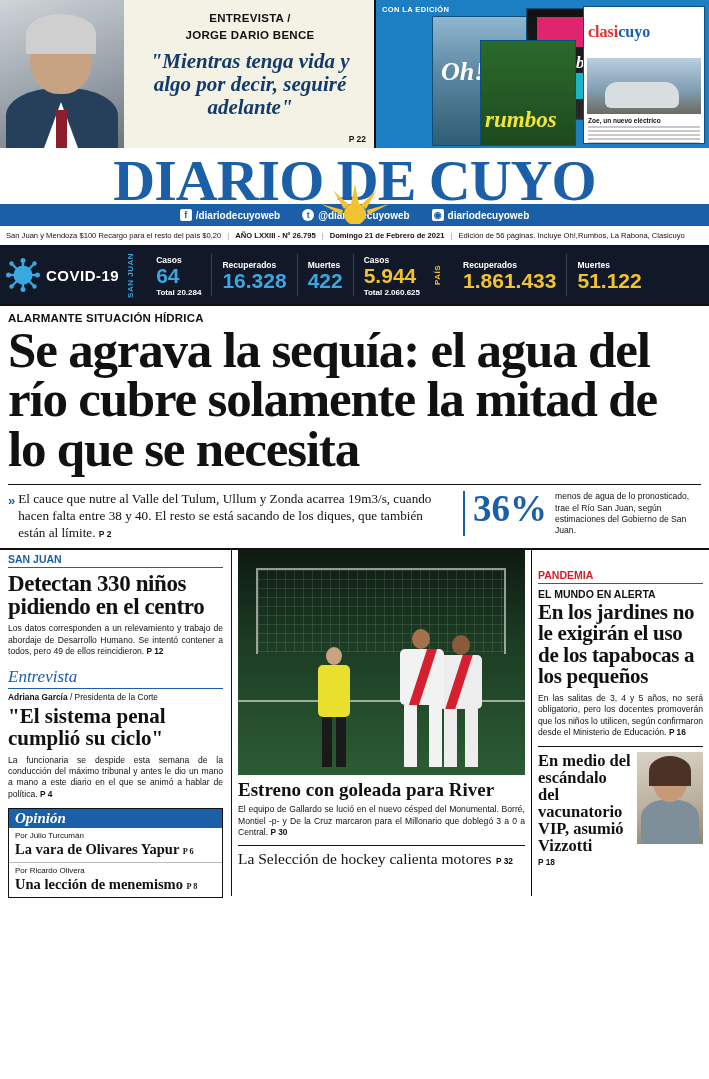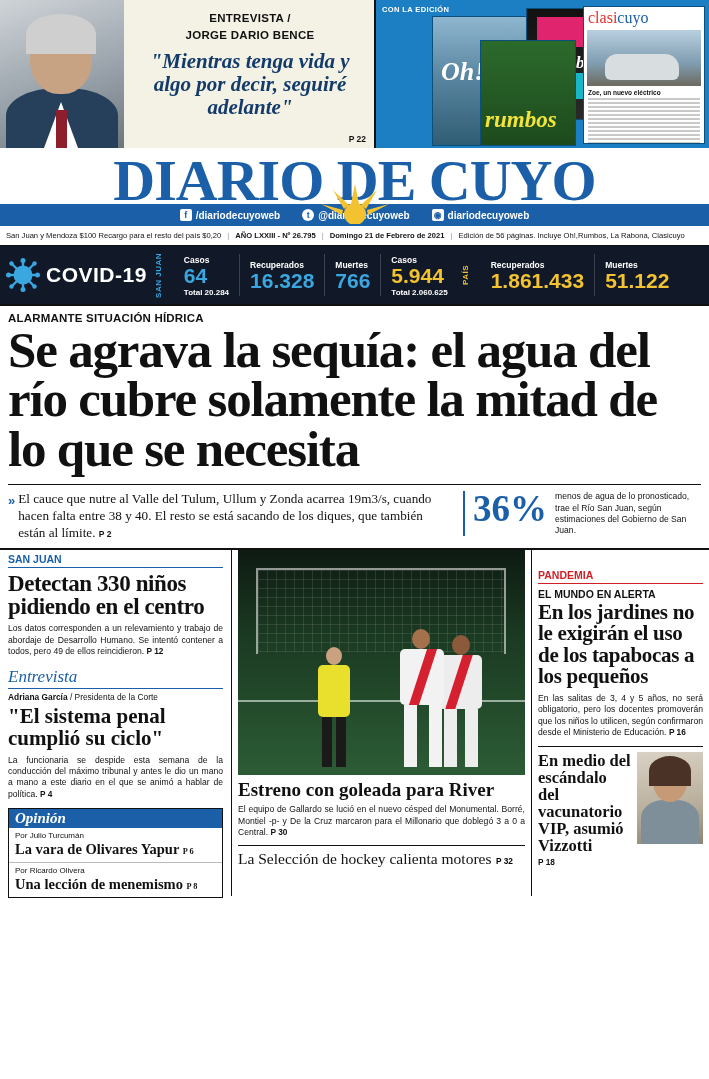--- a/index.html
+++ b/index.html
@@ -83,21 +83,21 @@
   }
   .mag-rabona .ratitle {
     position: absolute; left: 6px; top: 44px; font-family: "Liberation Serif", serif; font-style: italic;
     font-weight: bold; font-size: 17px; color: #fff;
   }
   .mag-rabona .rapink { position: absolute; left: 10px; top: 8px; width: 60px; height: 30px; background: #e0246e; }
   .mag-rabona .racyan { position: absolute; right: 6px; top: 64px; width: 40px; height: 26px; background: #19b6c9; }
   .mag-clasi {
     right: 4px; top: 6px; width: 122px; height: 138px; background: #ffffff;
   }
-  .mag-clasi .cl-head { font-size: 16px; font-weight: normal; font-family: "Liberation Serif", serif; color: #e2302a; padding: 2px 4px; }
+  .mag-clasi .cl-head { font-size: 16px; font-weight: bold; font-family: "Liberation Serif", serif; color: #e2302a; padding: 16px 4px; }
   .mag-clasi .cl-head .cy { color: #1a5fa8; }
   .mag-clasi .cl-photo {
     height: 56px; margin: 1px 3px; background: linear-gradient(180deg,#b8cfe0 0%,#7f9cb0 60%,#6d6a5e 100%);
     position: relative; overflow: hidden;
   }
   .mag-clasi .cl-car {
     position: absolute; left: 18px; bottom: 6px; width: 74px; height: 26px; border-radius: 12px 14px 6px 6px;
     background: #d8dde0;
   }
   .mag-clasi .cl-cap { font-size: 6.5px; font-weight: bold; color: #111; padding: 2px 4px; }
@@ -139,21 +139,21 @@
 
   
   .covidbar {
     height: 60px; background: #111827; color: #fff; display: flex; align-items: stretch;
     border-bottom: 2px solid #111;
   }
   .virus { width: 46px; display: flex; align-items: center; justify-content: center; }
   .covid-label {
     display: flex; align-items: center; gap: 4px; padding-right: 8px;
   }
-  .covid-label .c19 { font-size: 21px; font-weight: bold; letter-spacing: .5px; color: #fff; }
+  .covid-label .c19 { font-size: 15px; font-weight: bold; letter-spacing: .5px; color: #fff; }
   .vert-tag {
     writing-mode: vertical-rl; transform: rotate(180deg); font-size: 8px; font-weight: bold;
     letter-spacing: .5px; padding: 0 3px;
   }
   .vert-tag.blue { color: #3aa7e0; }
   .vert-tag.yellow { color: #f2c230; }
   .stat { padding: 6px 10px 4px 10px; display: flex; flex-direction: column; justify-content: center; }
   .stat .lbl { font-size: 8.5px; font-weight: bold; color: #fff; }
   .stat .val { font-size: 21px; font-weight: bold; line-height: 1.05; }
   .stat .sub { font-size: 8px; font-weight: bold; color: #fff; }
@@ -422,21 +422,21 @@
       <span class="sub">Total 20.284</span>
     </div>
     <div class="vsep"></div>
     <div class="stat sj">
       <span class="lbl">Recuperados</span>
       <span class="val">16.328</span>
     </div>
     <div class="vsep"></div>
     <div class="stat sj">
       <span class="lbl">Muertes</span>
-      <span class="val">766</span>
+      <span class="val">422</span>
     </div>
 
     <div class="vsep"></div>
     <div class="stat pais">
       <span class="lbl">Casos</span>
       <span class="val">5.944</span>
       <span class="sub">Total 2.060.625</span>
     </div>
     <div class="covid-label">
       <span class="vert-tag yellow">PAÍS</span>

